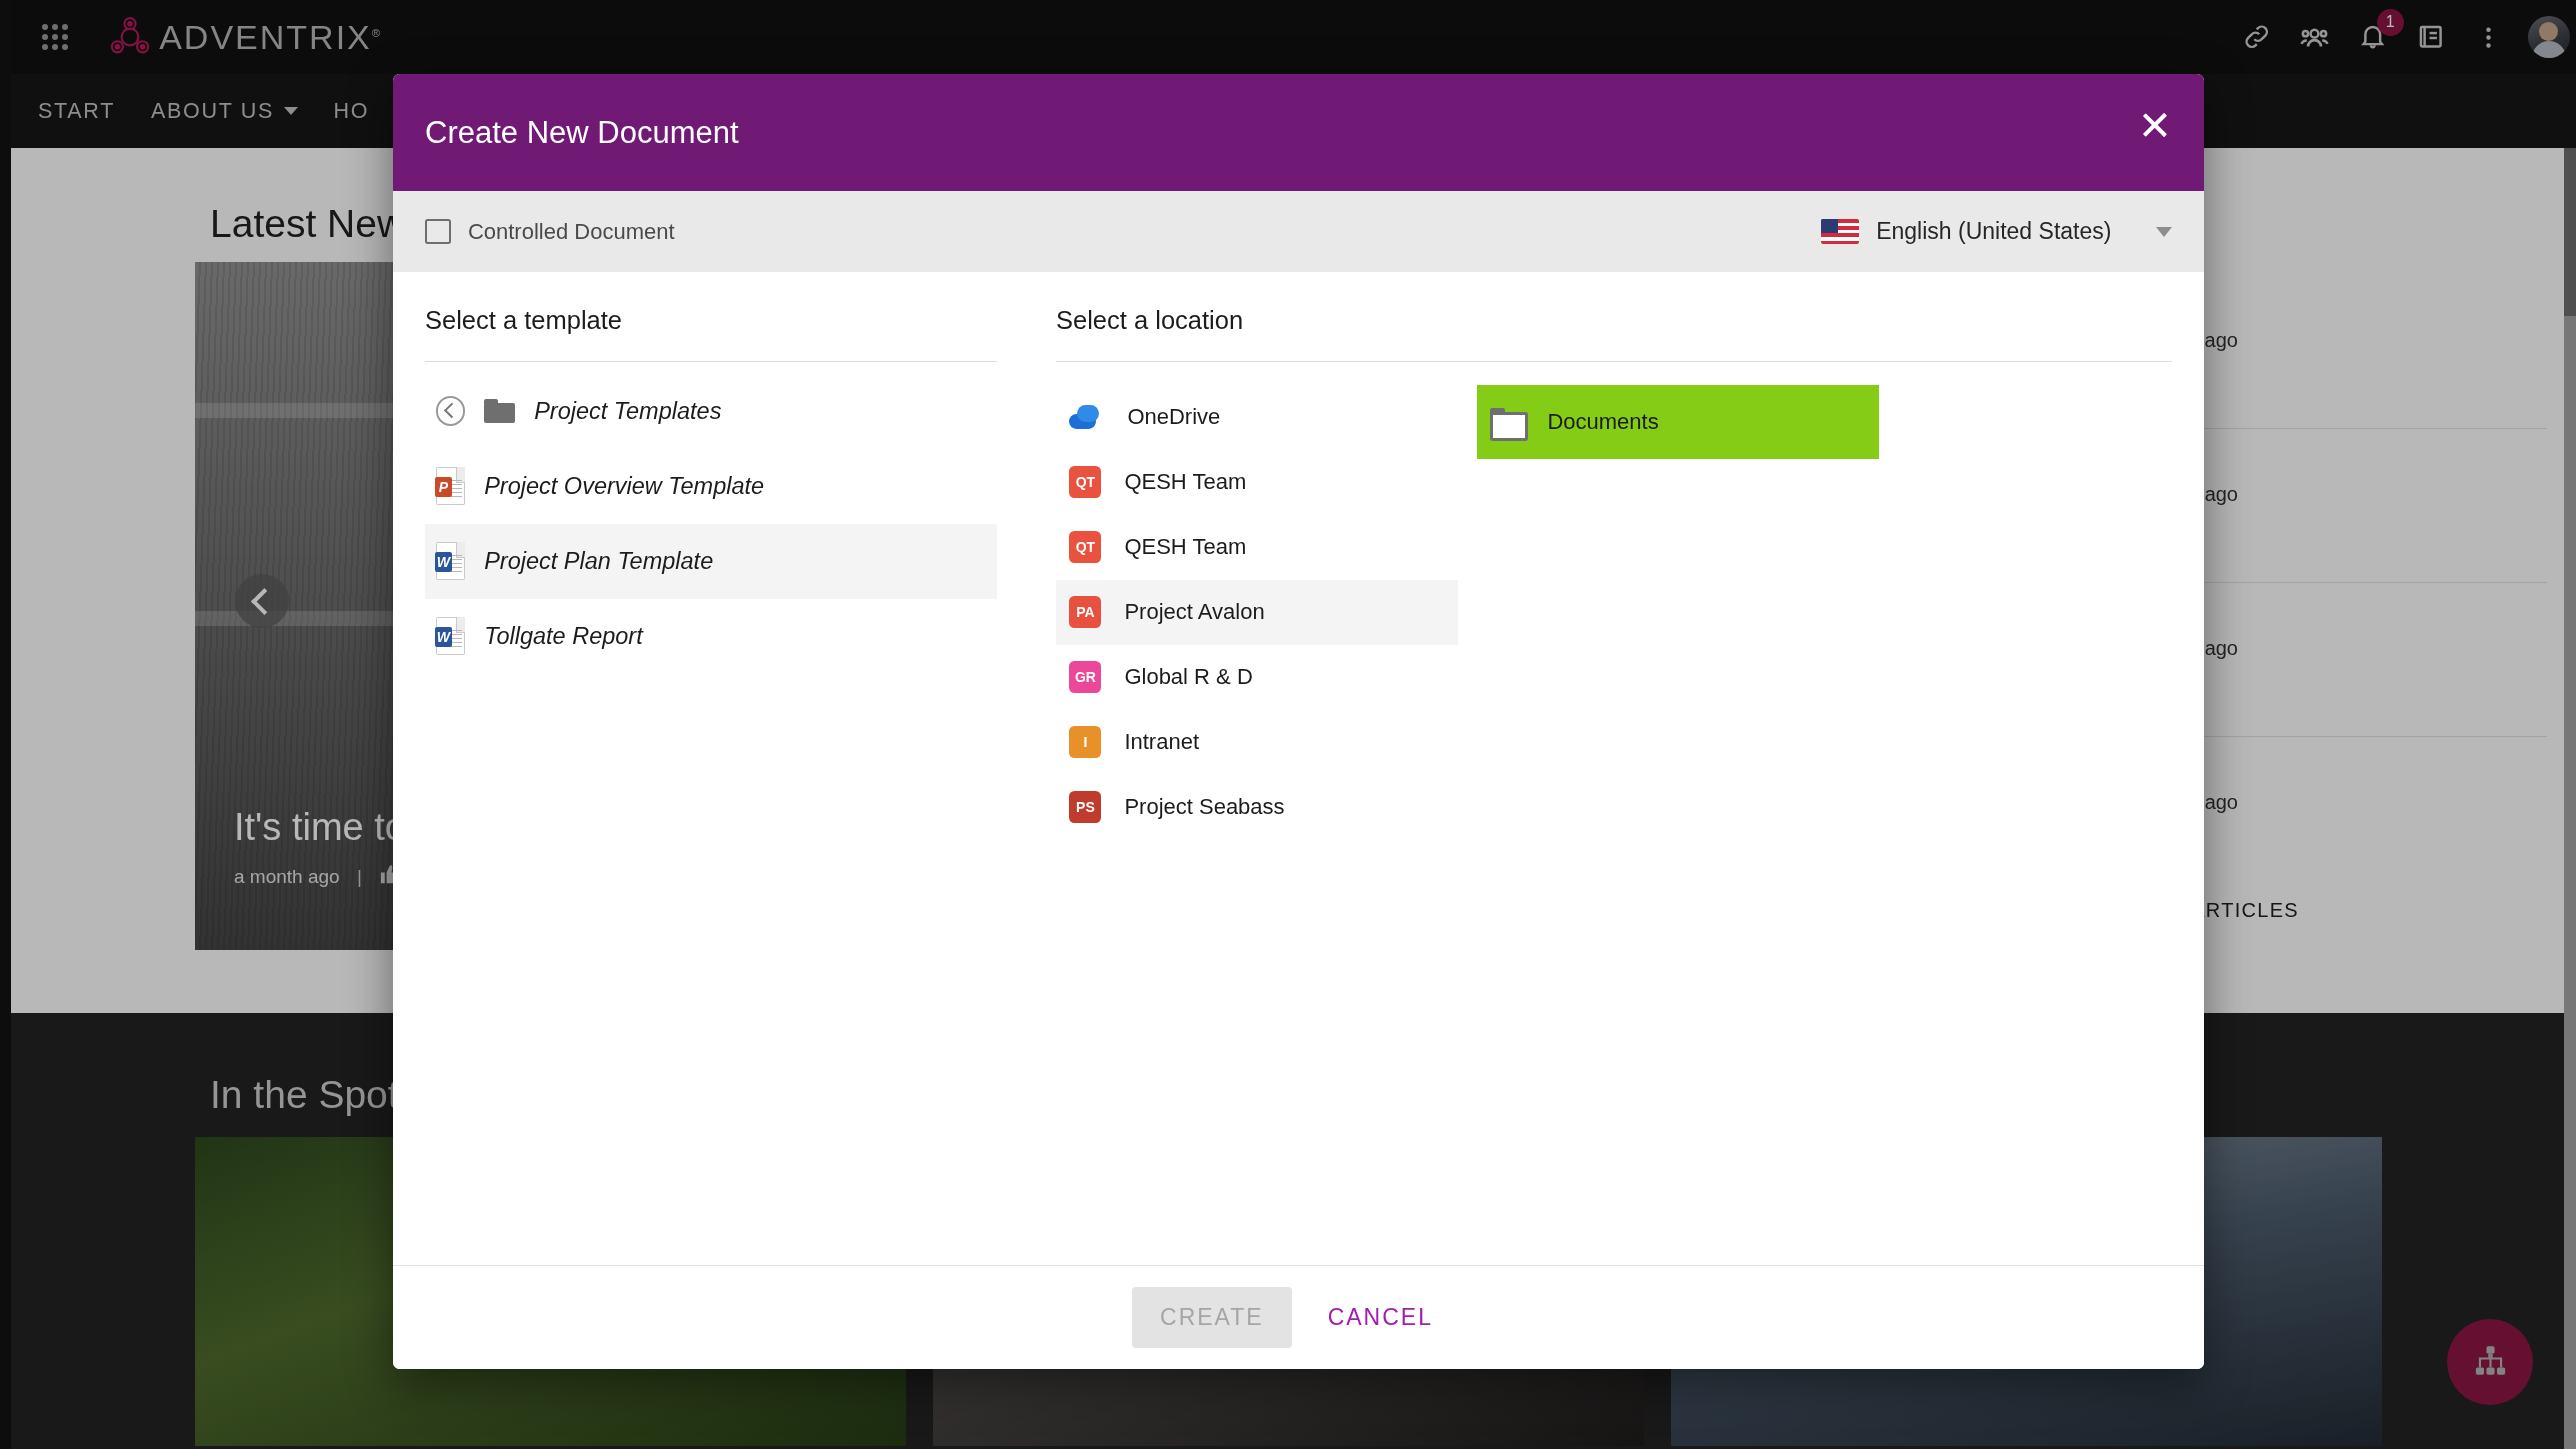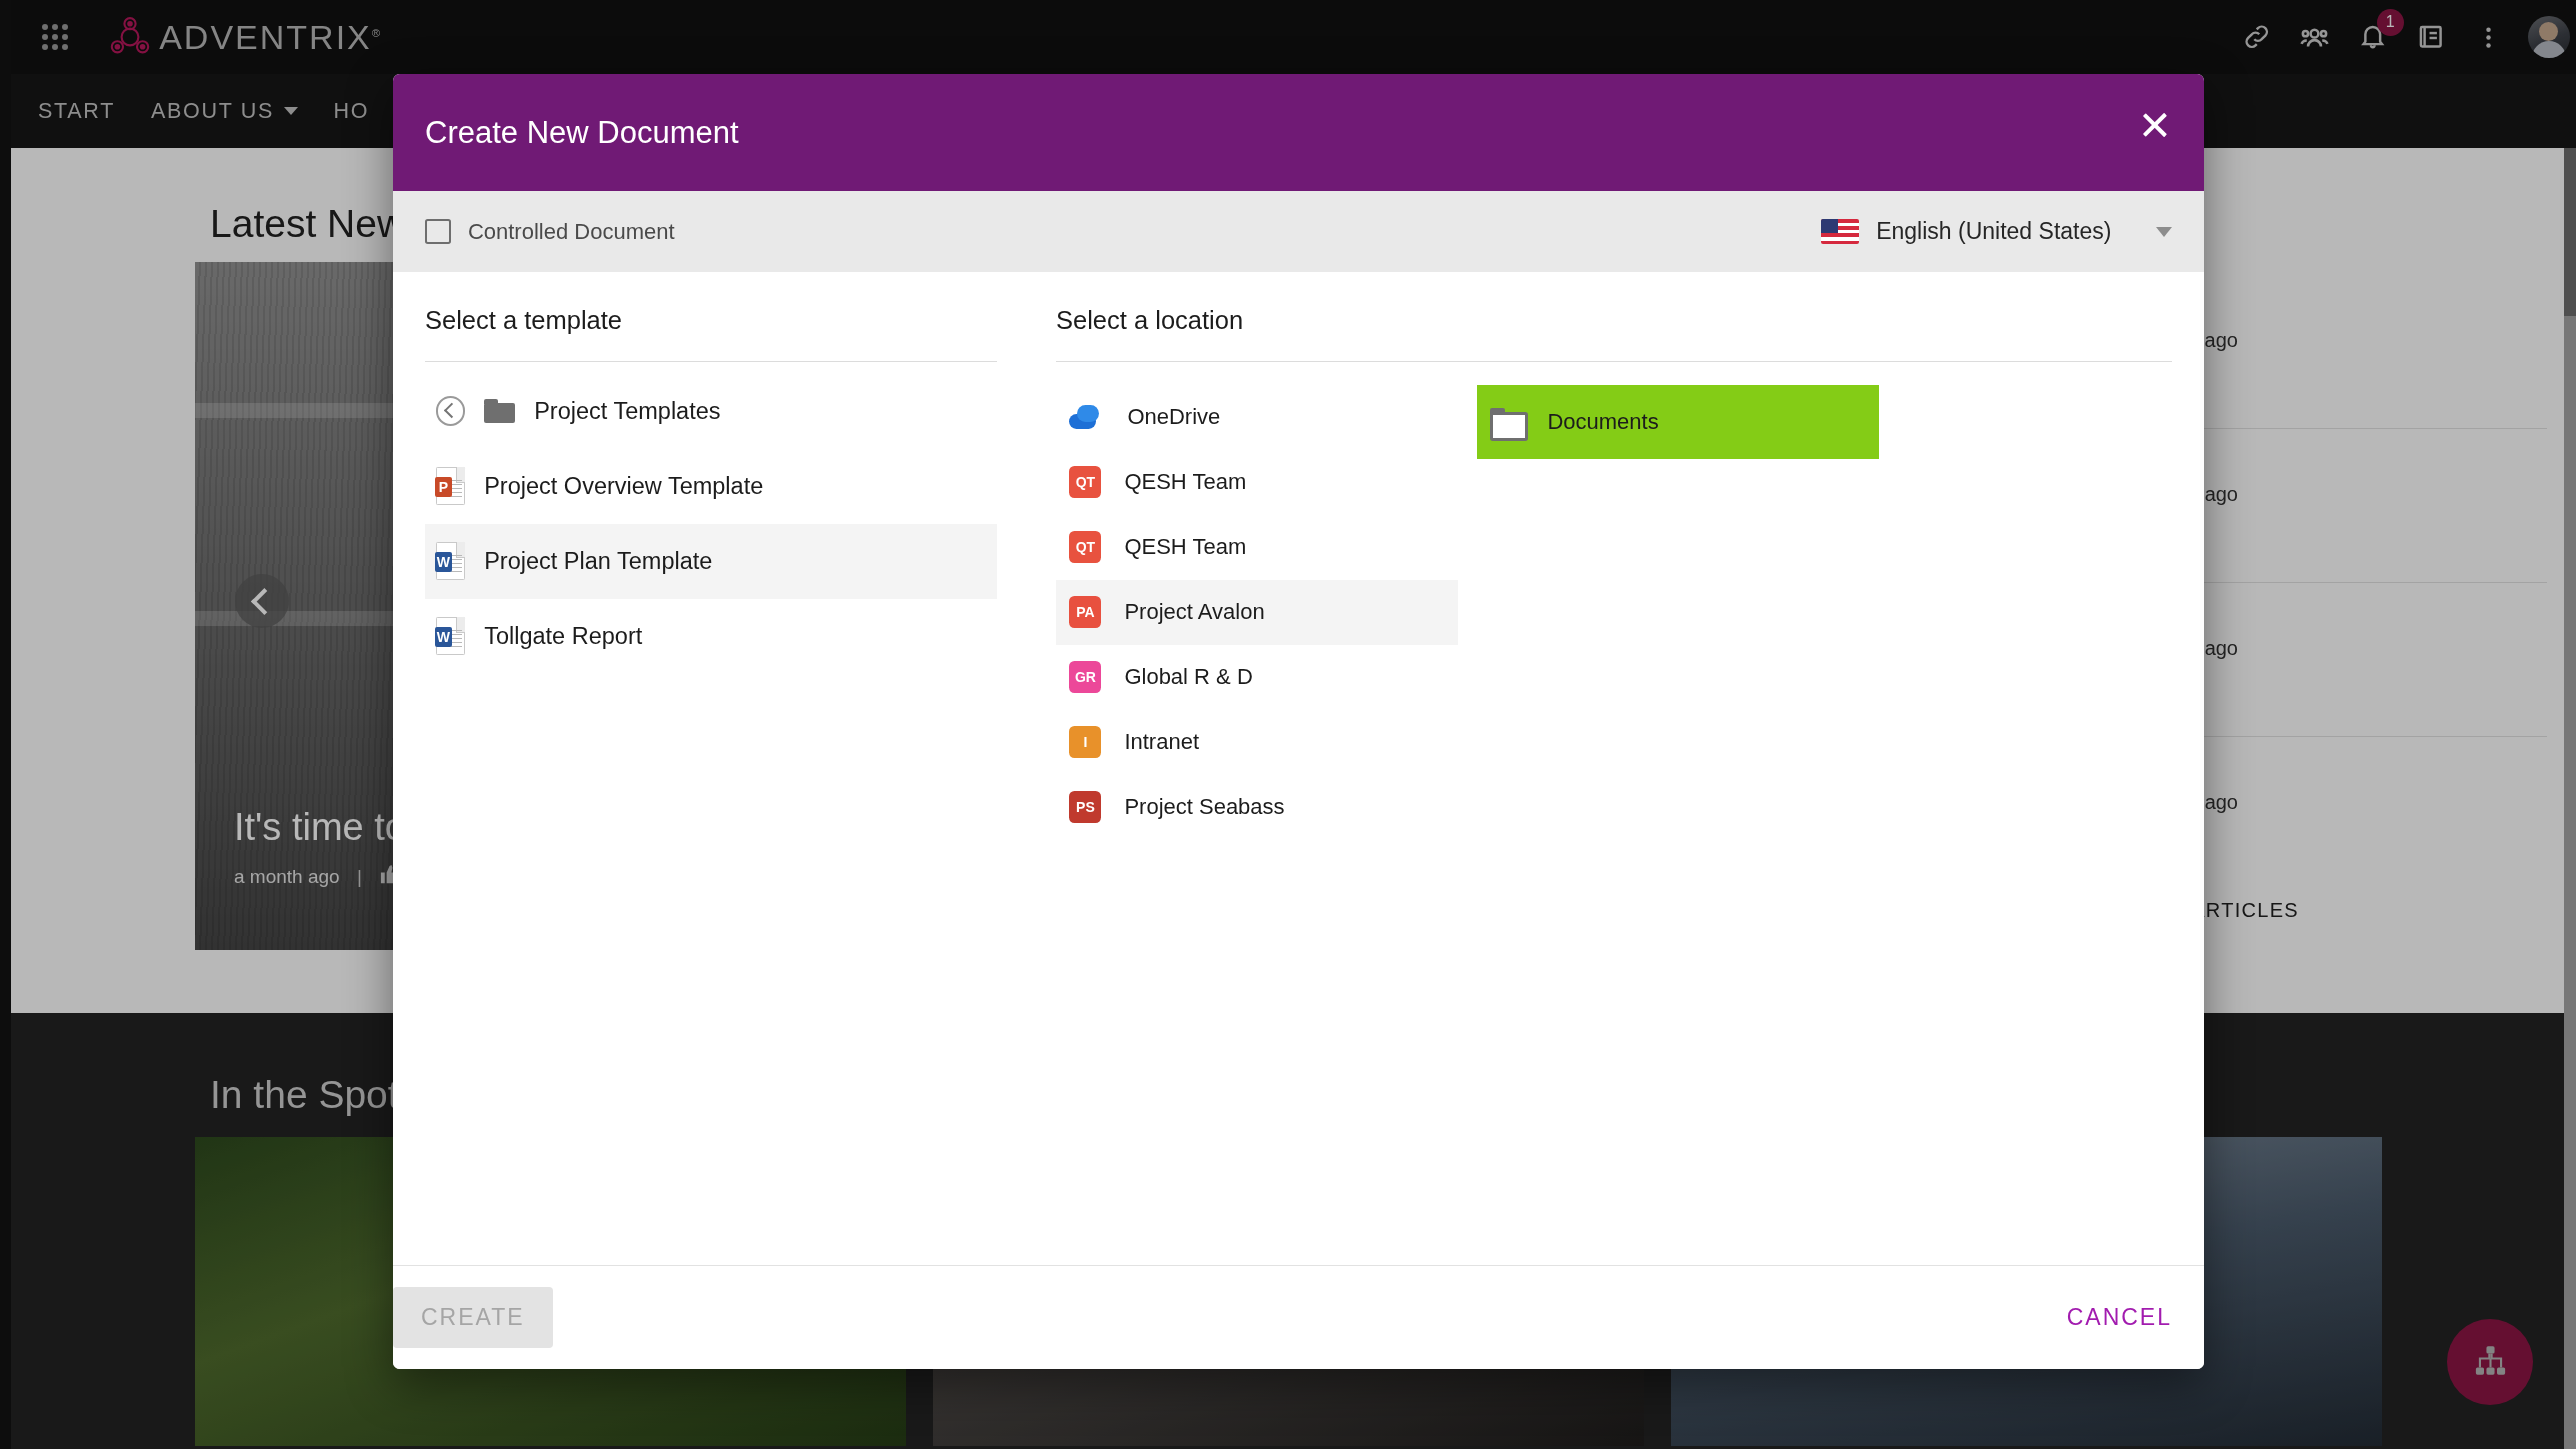--- a/index.html
+++ b/index.html
@@ -136,21 +136,21 @@
   .dlg-body { position: absolute; top: 198px; left: 0; right: 0; bottom: 104px;
      background: #fff; display: flex; }
   .panel-left { width: 631px; padding: 34px 27px 0 32px; }
   .panel-right { flex: 1; padding: 34px 32px 0 32px; display: flex; flex-direction: column; }
 
   .panel-head { font-size: 25.5px; color: #1c1c1c; padding-bottom: 25.5px;
      border-bottom: 1.3px solid #dcdcdc; }
 
   .tpl-list { margin-top: 12px; }
   .tpl-row { height: 75px; display: flex; align-items: center; gap: 19px;
-     padding-left: 10.7px; cursor: pointer; }
+     padding-left: 10.7px; cursor: pointer; font-style: italic; }
   .tpl-row.sel { background: #f4f4f4; }
   .tpl-label { font-size: 23.5px; color: #1c1c1c; }
   .back-circle { width: 29.5px; height: 29.5px; border-radius: 50%; border: 2px solid #9a9a9a;
      display:flex; align-items:center; justify-content:center; }
   .back-circle:after { content:""; width: 9.4px; height: 9.4px; border-left: 2px solid #757575;
      border-bottom: 2px solid #757575; transform: rotate(45deg); margin-left: 3.4px; }
   .folder-grey { width: 31px; height: 24px; position: relative; }
   .folder-grey:before { content:""; position:absolute; left:0; top:0; width: 13.4px; height: 5.4px;
      background:#6f6f6f; border-radius: 2px 2px 0 0; }
   .folder-grey:after { content:""; position:absolute; left:0; top:4px; width: 31px; height: 20px;
@@ -189,21 +189,21 @@
      border-radius: 9.4px; background:#2f8ae8; }
   .folder-out { width: 34px; height: 28px; position: relative; flex: 0 0 34px; }
   .folder-out:before { content:""; position:absolute; left:0; top:0; width: 14.8px; height: 6px;
      background:#6f6f6f; border-radius: 2px 2px 0 0; }
   .folder-out:after { content:""; position:absolute; left:0; top:4.7px; width: 32px; height: 23px;
      border: 3.4px solid #6f6f6f; border-radius: 2.7px; background:#fff; }
   .doc-panel { background: #84cc16; }
 
   .dlg-footer { position: absolute; left: 0; right: 0; bottom: 0; height: 104px;
      border-top: 1.3px solid #e2e2e2; display: flex; align-items: center;
-     justify-content: space-between; gap: 16px; padding-right: 12px; background:#fff; }
+     justify-content: center; gap: 16px; padding-right: 12px; background:#fff; }
   .btn-create { background: #e3e3e3; color: #a5a5a5; font-size: 23px; letter-spacing: 2px;
      padding: 17.4px 28px; border-radius: 4px; border: none; cursor: not-allowed;
      font-family: inherit; }
   .btn-cancel { background: transparent; color: #a21caf; font-size: 23px; letter-spacing: 2px;
      padding: 17.4px 20px; border: none; cursor: pointer; font-family: inherit; }
 </style>
 </head>
 <body>
 
 <div id="app">

